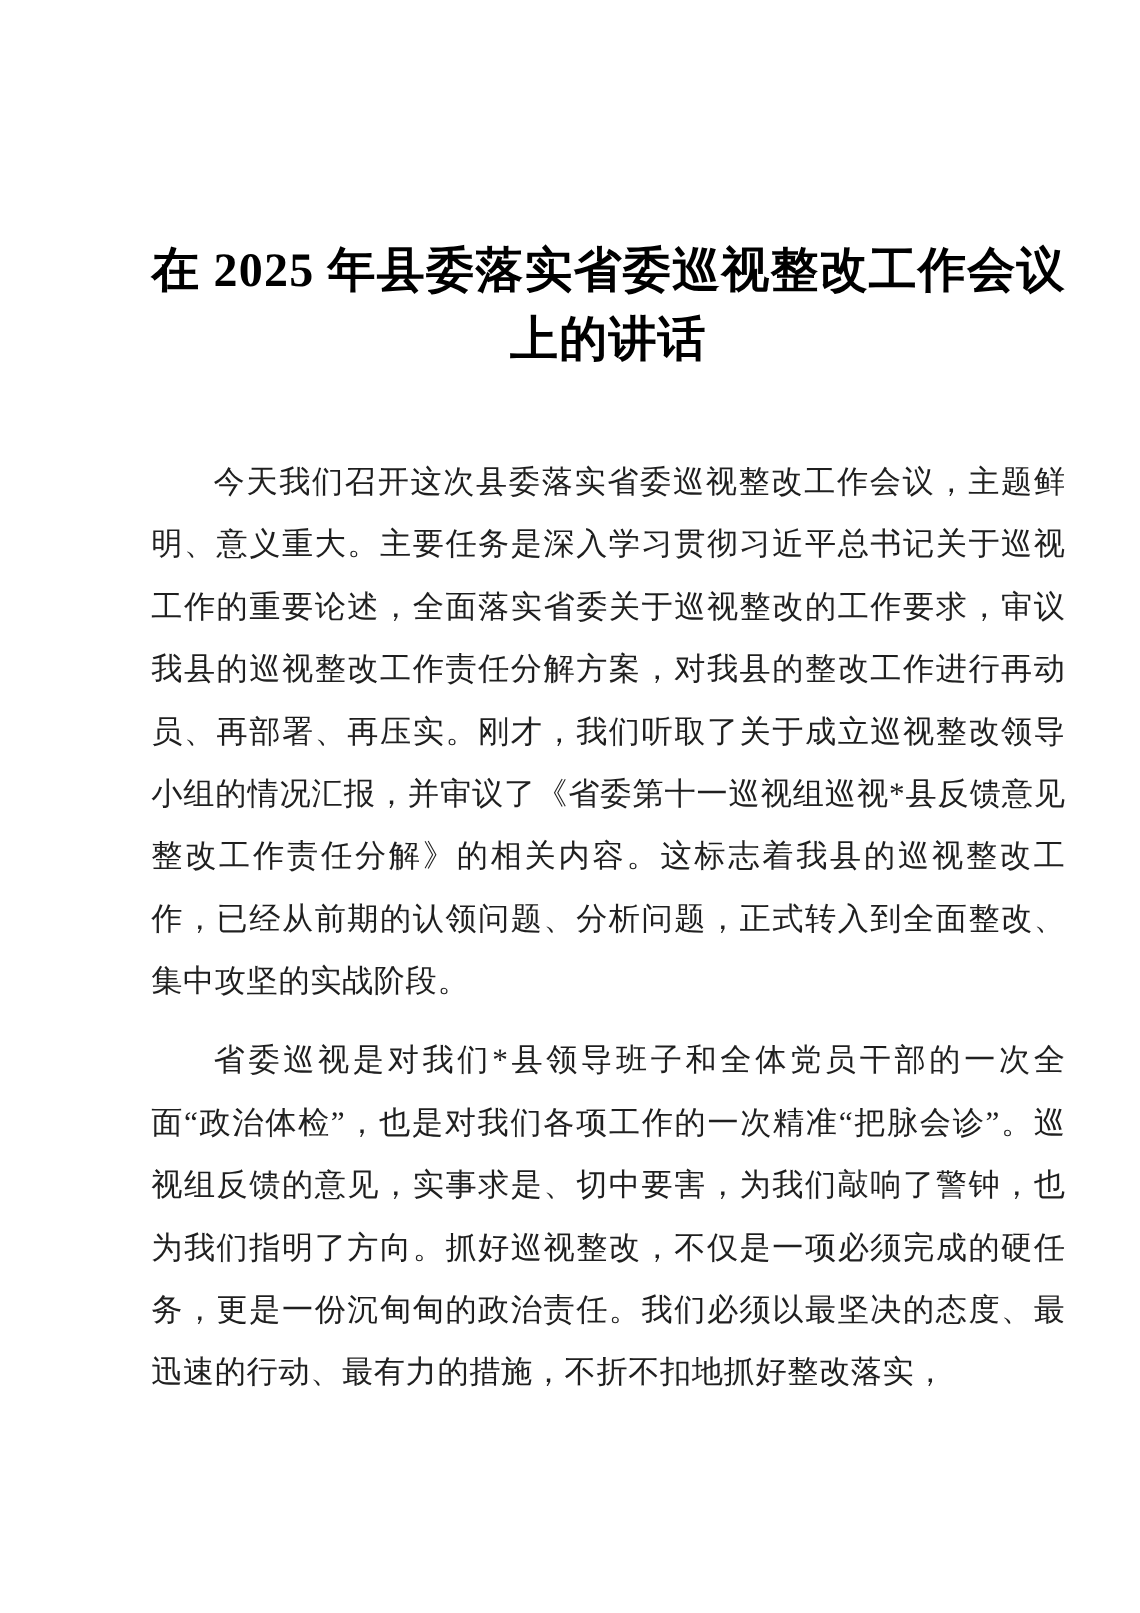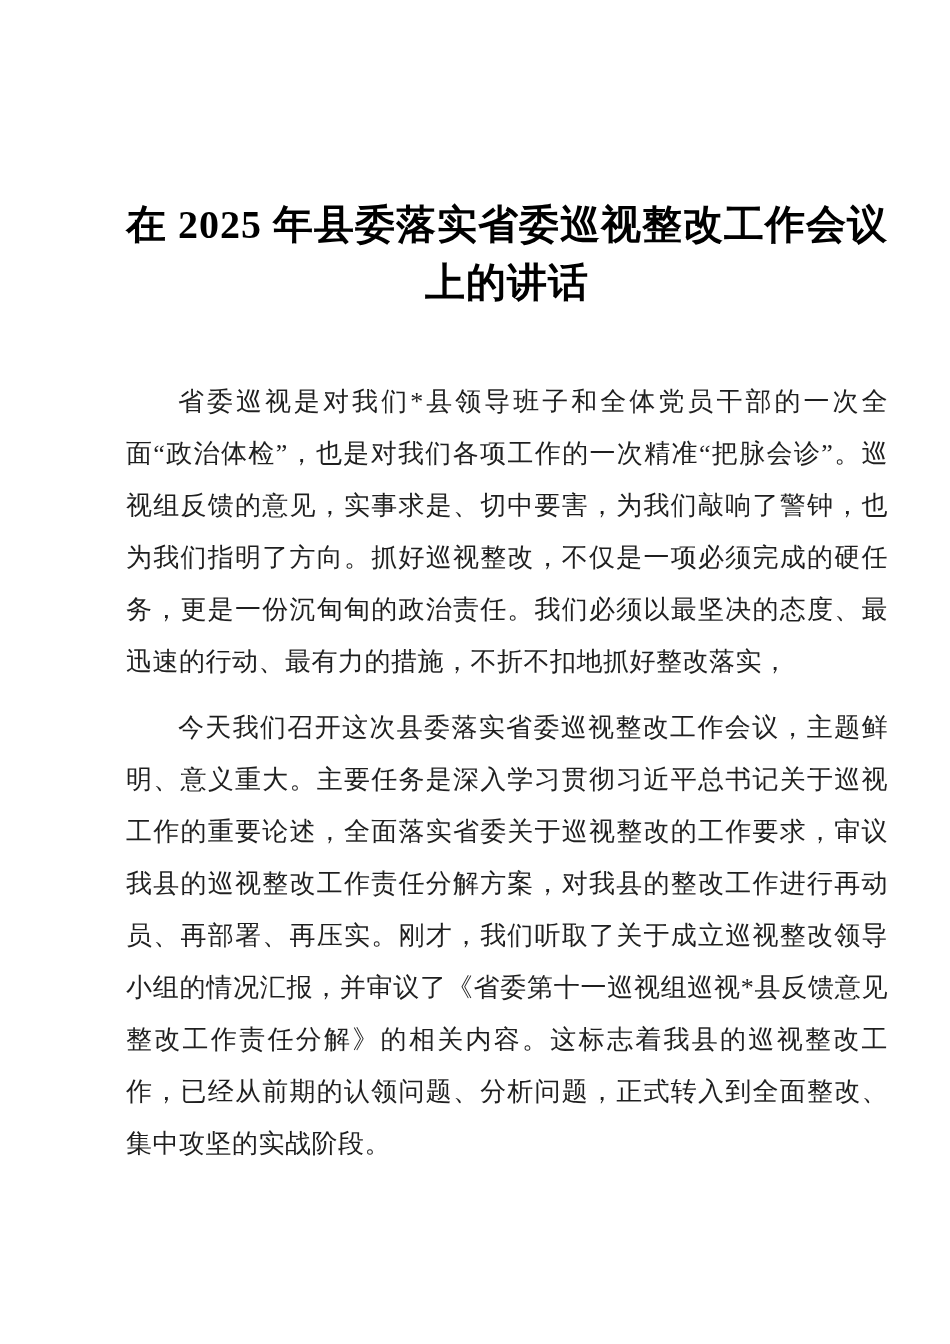--- a/index.html
+++ b/index.html
@@ -45,16 +45,16 @@
     letter-spacing: 0.5px;
   }
 </style>
 </head>
 <body>
 
 <div class="page">
   <h1 class="title">在 2025 年县委落实省委巡视整改工作会议上的讲话</h1>
 
 
+  <p class="para">今天我们召开这次县委落实省委巡视整改工作会议，主题鲜明、意义重大。主要任务是深入学习贯彻习近平总书记关于巡视工作的重要论述，全面落实省委关于巡视整改的工作要求，审议我县的巡视整改工作责任分解方案，对我县的整改工作进行再动员、再部署、再压实。刚才，我们听取了关于成立巡视整改领导小组的情况汇报，并审议了《省委第十一巡视组巡视*县反馈意见整改工作责任分解》的相关内容。这标志着我县的巡视整改工作，已经从前期的认领问题、分析问题，正式转入到全面整改、集中攻坚的实战阶段。</p>
+
   <p class="para">省委巡视是对我们*县领导班子和全体党员干部的一次全面“政治体检”，也是对我们各项工作的一次精准“把脉会诊”。巡视组反馈的意见，实事求是、切中要害，为我们敲响了警钟，也为我们指明了方向。抓好巡视整改，不仅是一项必须完成的硬任务，更是一份沉甸甸的政治责任。我们必须以最坚决的态度、最迅速的行动、最有力的措施，不折不扣地抓好整改落实，</p>
-
-  <p class="para">今天我们召开这次县委落实省委巡视整改工作会议，主题鲜明、意义重大。主要任务是深入学习贯彻习近平总书记关于巡视工作的重要论述，全面落实省委关于巡视整改的工作要求，审议我县的巡视整改工作责任分解方案，对我县的整改工作进行再动员、再部署、再压实。刚才，我们听取了关于成立巡视整改领导小组的情况汇报，并审议了《省委第十一巡视组巡视*县反馈意见整改工作责任分解》的相关内容。这标志着我县的巡视整改工作，已经从前期的认领问题、分析问题，正式转入到全面整改、集中攻坚的实战阶段。</p>
 </div>
 
 </body></html>

